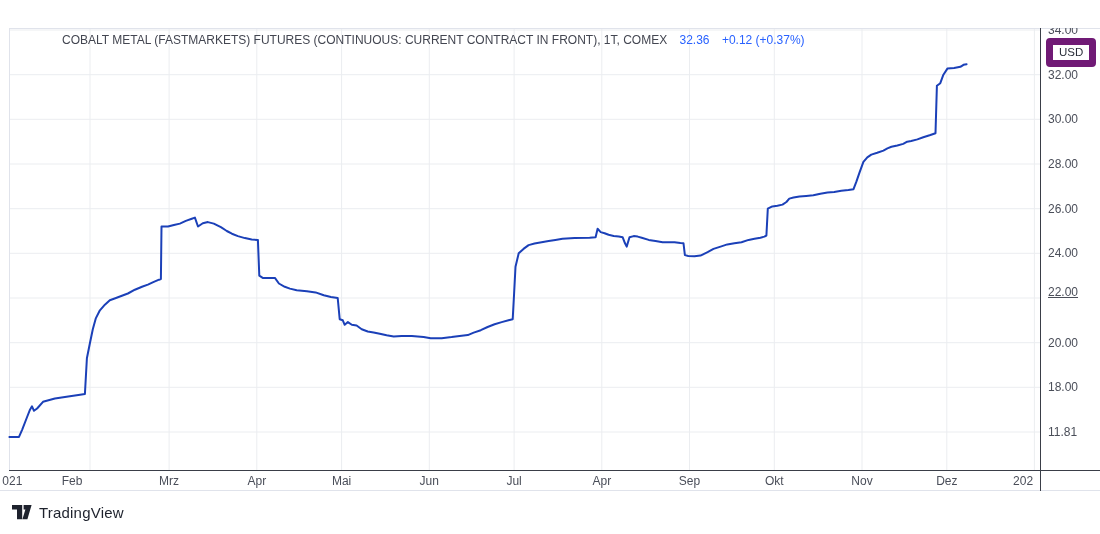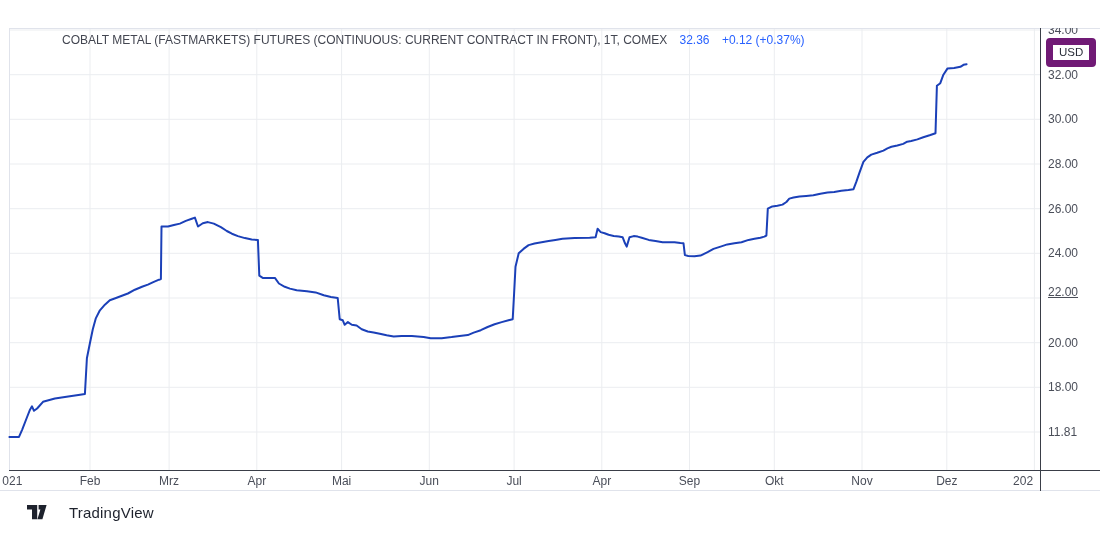--- a/index.html
+++ b/index.html
@@ -9,21 +9,21 @@
   #chart-svg{position:absolute;left:0;top:0;width:1100px;height:534px;}
   .chart-header{position:absolute;left:18px;top:33px;font-size:12px;color:#434651;white-space:nowrap;margin-left:44px;}
   .chart-header .sym{color:#434651;}
   .chart-header .quote{color:#2962ff;margin-left:9px;}
   #price-axis{position:absolute;left:1040px;top:28px;width:60px;height:463px;overflow:hidden;}
   .price-label{position:absolute;left:8px;transform:translateY(-50%);font-size:12px;color:#4a4e59;white-space:nowrap;}
   .usd-badge{position:absolute;left:6px;top:10px;border:7px solid #701a75;border-radius:4px;padding:1px 6px 2px 6px;font-size:11.5px;color:#2a2e39;background:#fff;}
   #time-axis{position:absolute;left:0;top:470px;width:1040px;height:28px;overflow:hidden;}
   .time-label{position:absolute;top:4px;font-size:12px;color:#4a4e59;transform:translateX(-50%);white-space:nowrap;}
   .time-label.align-left{transform:none;}
-  .footer{position:absolute;left:27px;top:504px;display:flex;align-items:center;gap:22px;cursor:pointer;}
+  .footer{position:absolute;left:12px;top:504px;display:flex;align-items:center;gap:7px;cursor:pointer;}
   .brand{font-size:15px;font-weight:500;color:#1e222d;letter-spacing:.2px;}
 </style>
 </head>
 <body>
 
 <div id="root">
 
 
   <svg id="chart-svg" xmlns="http://www.w3.org/2000/svg">
       <path d="M9 30.0 H1040 M9 74.7 H1040 M9 119.3 H1040 M9 164.0 H1040 M9 208.7 H1040 M9 253.3 H1040 M9 298.0 H1040 M9 342.7 H1040 M9 387.3 H1040 M9 432.0 H1040" stroke="#ebedf0" stroke-width="1" fill="none"></path>
@@ -51,21 +51,21 @@
       <div class="price-label" style="top: 180.664px;">26.00</div>
       <div class="price-label" style="top: 225.33px;">24.00</div>
       <div class="price-label" style="top: 264px; text-decoration: underline;">22.00</div>
       <div class="price-label" style="top: 314.662px;">20.00</div>
       <div class="price-label" style="top: 359.328px;">18.00</div>
       <div class="price-label" style="top: 403.994px;">11.81</div>
     </div>
 
   <div id="time-axis">
       <div class="time-label align-left" style="left: 2.3px;">021</div>
-      <div class="time-label" style="left: 90px;">Feb</div>
+      <div class="time-label" style="left: 72px;">Feb</div>
       <div class="time-label" style="left: 169.1px;">Mrz</div>
       <div class="time-label" style="left: 256.8px;">Apr</div>
       <div class="time-label" style="left: 341.6px;">Mai</div>
       <div class="time-label" style="left: 429.3px;">Jun</div>
       <div class="time-label" style="left: 514.1px;">Jul</div>
       <div class="time-label" style="left: 601.8px;">Apr</div>
       <div class="time-label" style="left: 689.5px;">Sep</div>
       <div class="time-label" style="left: 774.3px;">Okt</div>
       <div class="time-label" style="left: 862px;">Nov</div>
       <div class="time-label" style="left: 946.8px;">Dez</div>

